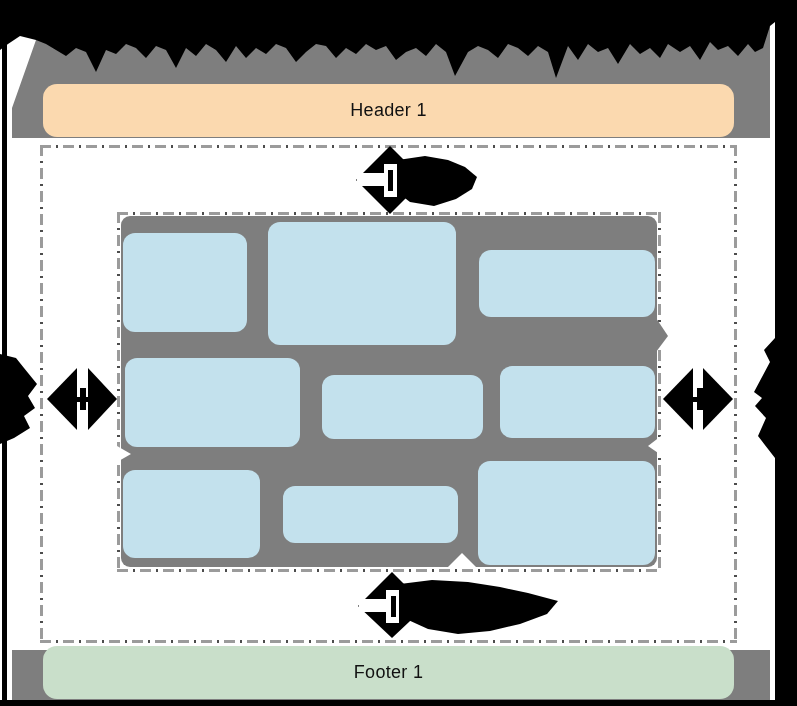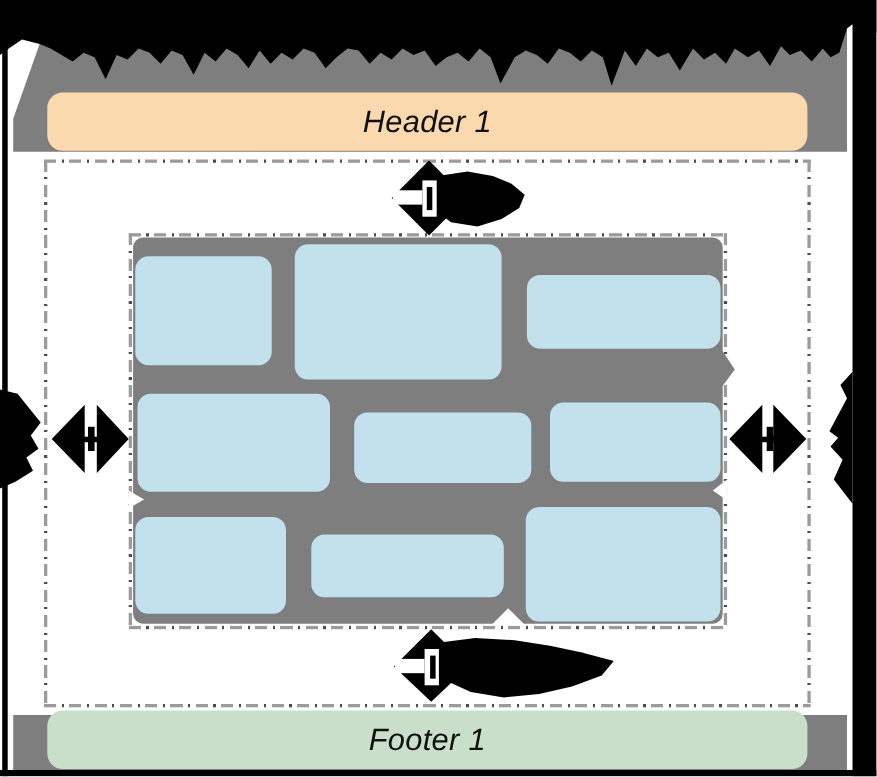--- a/index.html
+++ b/index.html
@@ -5,21 +5,21 @@
   html,body{margin:0;padding:0;background:#fff;}
   #stage{
     position:relative;width:797px;height:706px;overflow:hidden;
     background:#ffffff;font-family:"Liberation Sans", sans-serif;
   }
   svg{display:block;}
   
   .bar{
     position:absolute;left:43px;width:691px;height:53px;border-radius:14px;
     display:flex;align-items:center;justify-content:center;
-    font-size:28px;color:#111;letter-spacing:.3px;font-style:italic;
+    font-size:18px;color:#111;letter-spacing:.3px;
   }
   #header-bar{top:84px;background:var(--header-bg,#fbd9af);}
   #footer-bar{top:646px;background:var(--footer-bg,#c9dfca);}
   
   .dash-h{position:absolute;height:3px;
     background:repeating-linear-gradient(90deg,
       var(--dash,#9b9b9b) 0 11px, transparent 11px 16px,
       var(--dash-dot,#4d4d4d) 16px 18px, transparent 18px 23px);}
   .dash-v{position:absolute;width:3px;
     background:repeating-linear-gradient(180deg,

